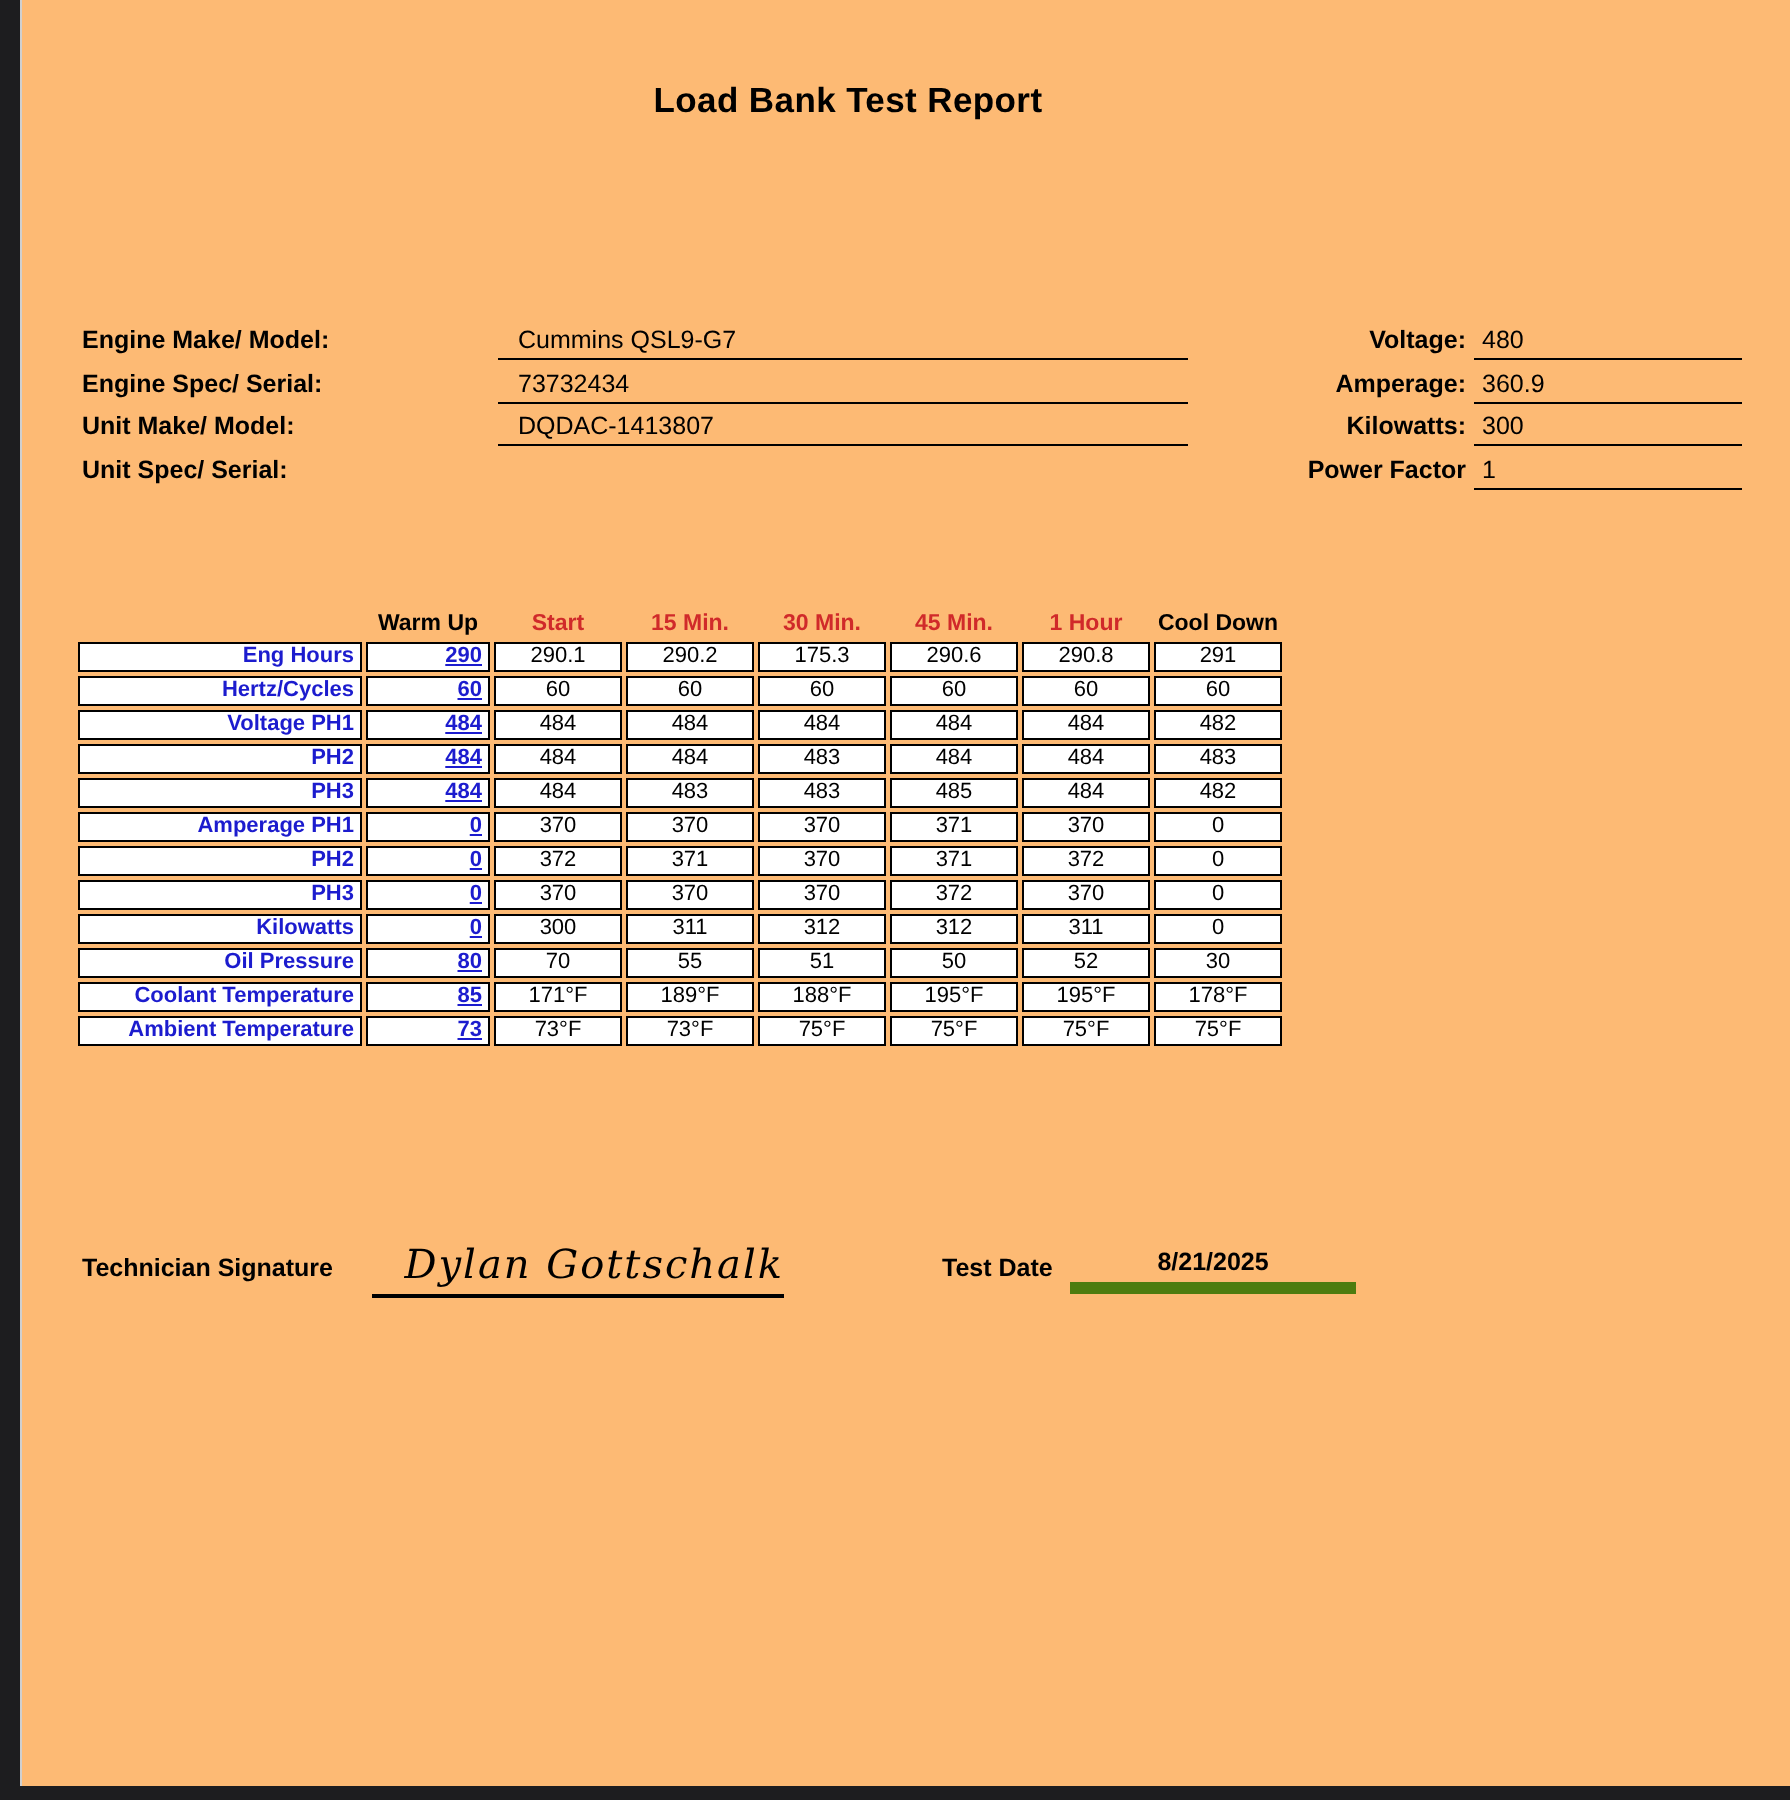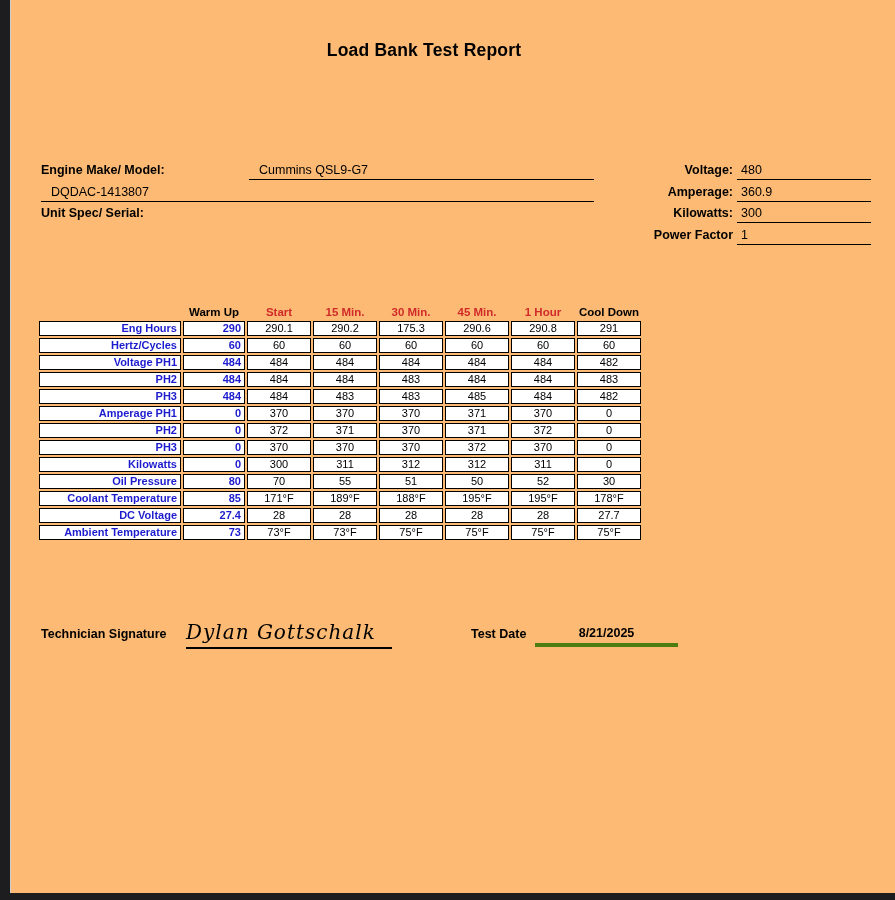--- a/index.html
+++ b/index.html
@@ -20,51 +20,56 @@
   .frlabel{width:172px;text-align:right;font-weight:bold;font-size:12.5px;padding-bottom:3px;white-space:nowrap;}
   .frvalue{width:130px;margin-left:4px;border-bottom:1.5px solid #000;font-size:12.5px;padding:0 0 2px 4px;white-space:nowrap;}
 
   
   .table-block{position:absolute;top:303px;left:26px;}
   table{border-collapse:separate;border-spacing:2px;table-layout:fixed;}
   th{font-size:11.5px;font-weight:bold;padding:0;height:14px;text-align:center;white-space:nowrap;}
   td{border:1.5px solid #000;font-size:11px;height:13px;line-height:13px;padding:0 3px;
      overflow:hidden;white-space:nowrap;background:#fff;}
   td.lbl{color:var(--blue,#1c1cce);font-weight:bold;text-align:right;}
-  td.warm{color:var(--blue,#1c1cce);font-weight:bold;text-align:right;}
+  td.warm{color:var(--blue,#1c1cce);font-weight:bold;text-align:right;text-decoration:underline;}
   td.val{text-align:center;}
 
   
   .sig-block{position:absolute;top:618px;left:30px;width:680px;height:42px;}
   .sig-label{position:absolute;left:0;top:9px;font-weight:bold;font-size:12.5px;white-space:nowrap;}
-  .sig-line{position:absolute;left:145px;top:0;width:206px;height:29px;border-bottom:2px solid #000;text-align:left;}
+  .sig-line{position:absolute;left:145px;top:0;width:206px;height:29px;border-bottom:2px solid #000;text-align:right;}
   .sig-name{font-family:"DejaVu Serif",serif;font-style:italic;font-size:20px;line-height:28px;letter-spacing:1px;white-space:nowrap;}
   .date-label{position:absolute;left:430px;top:9px;font-weight:bold;font-size:12.5px;white-space:nowrap;}
-  .date-line{position:absolute;left:494px;top:4px;width:143px;height:25px;border-bottom:4px solid #4d7c0f;
+  .date-line{position:absolute;left:494px;top:4px;width:143px;height:25px;border-bottom:6px solid #4d7c0f;
              display:flex;align-items:flex-end;justify-content:center;font-weight:bold;font-size:12.5px;padding-bottom:3px;box-sizing:border-box;}
 
   .bottom-strip{position:absolute;left:0;bottom:0;width:895px;height:7px;background:#1d1d1f;}
 </style>
 </head>
 <body>
 
 <div class="frame">
   <div class="page">
 
     <h1 class="title">Load Bank Test Report</h1>
 
     <div class="fields-left">
 
         <div class="frow">
           <div class="flabel">Engine Make/ Model:</div>
           <div class="fvalue">Cummins QSL9-G7</div>
         </div>
 
-
-        <div class="frow">
+        <div class="frow">
+          <div class="flabel">Engine Spec/ Serial:</div>
+          <div class="fvalue">73732434</div>
+        </div>
+
+        <div class="frow">
+          <div class="flabel">Unit Make/ Model:</div>
           <div class="fvalue">DQDAC-1413807</div>
         </div>
 
         <div class="frow">
           <div class="flabel">Unit Spec/ Serial:</div>
         </div>
 
     </div>
 
     <div class="fields-right">
@@ -231,30 +236,20 @@
               <td class="lbl">Coolant Temperature</td>
               <td class="warm">85</td>
               <td class="val">171°F</td>
               <td class="val">189°F</td>
               <td class="val">188°F</td>
               <td class="val">195°F</td>
               <td class="val">195°F</td>
               <td class="val">178°F</td>
             </tr>
 
-            <tr>
-              <td class="lbl">DC Voltage</td>
-              <td class="warm">27.4</td>
-              <td class="val">28</td>
-              <td class="val">28</td>
-              <td class="val">28</td>
-              <td class="val">28</td>
-              <td class="val">28</td>
-              <td class="val">27.7</td>
-            </tr>
 
             <tr>
               <td class="lbl">Ambient Temperature</td>
               <td class="warm">73</td>
               <td class="val">73°F</td>
               <td class="val">73°F</td>
               <td class="val">75°F</td>
               <td class="val">75°F</td>
               <td class="val">75°F</td>
               <td class="val">75°F</td>

